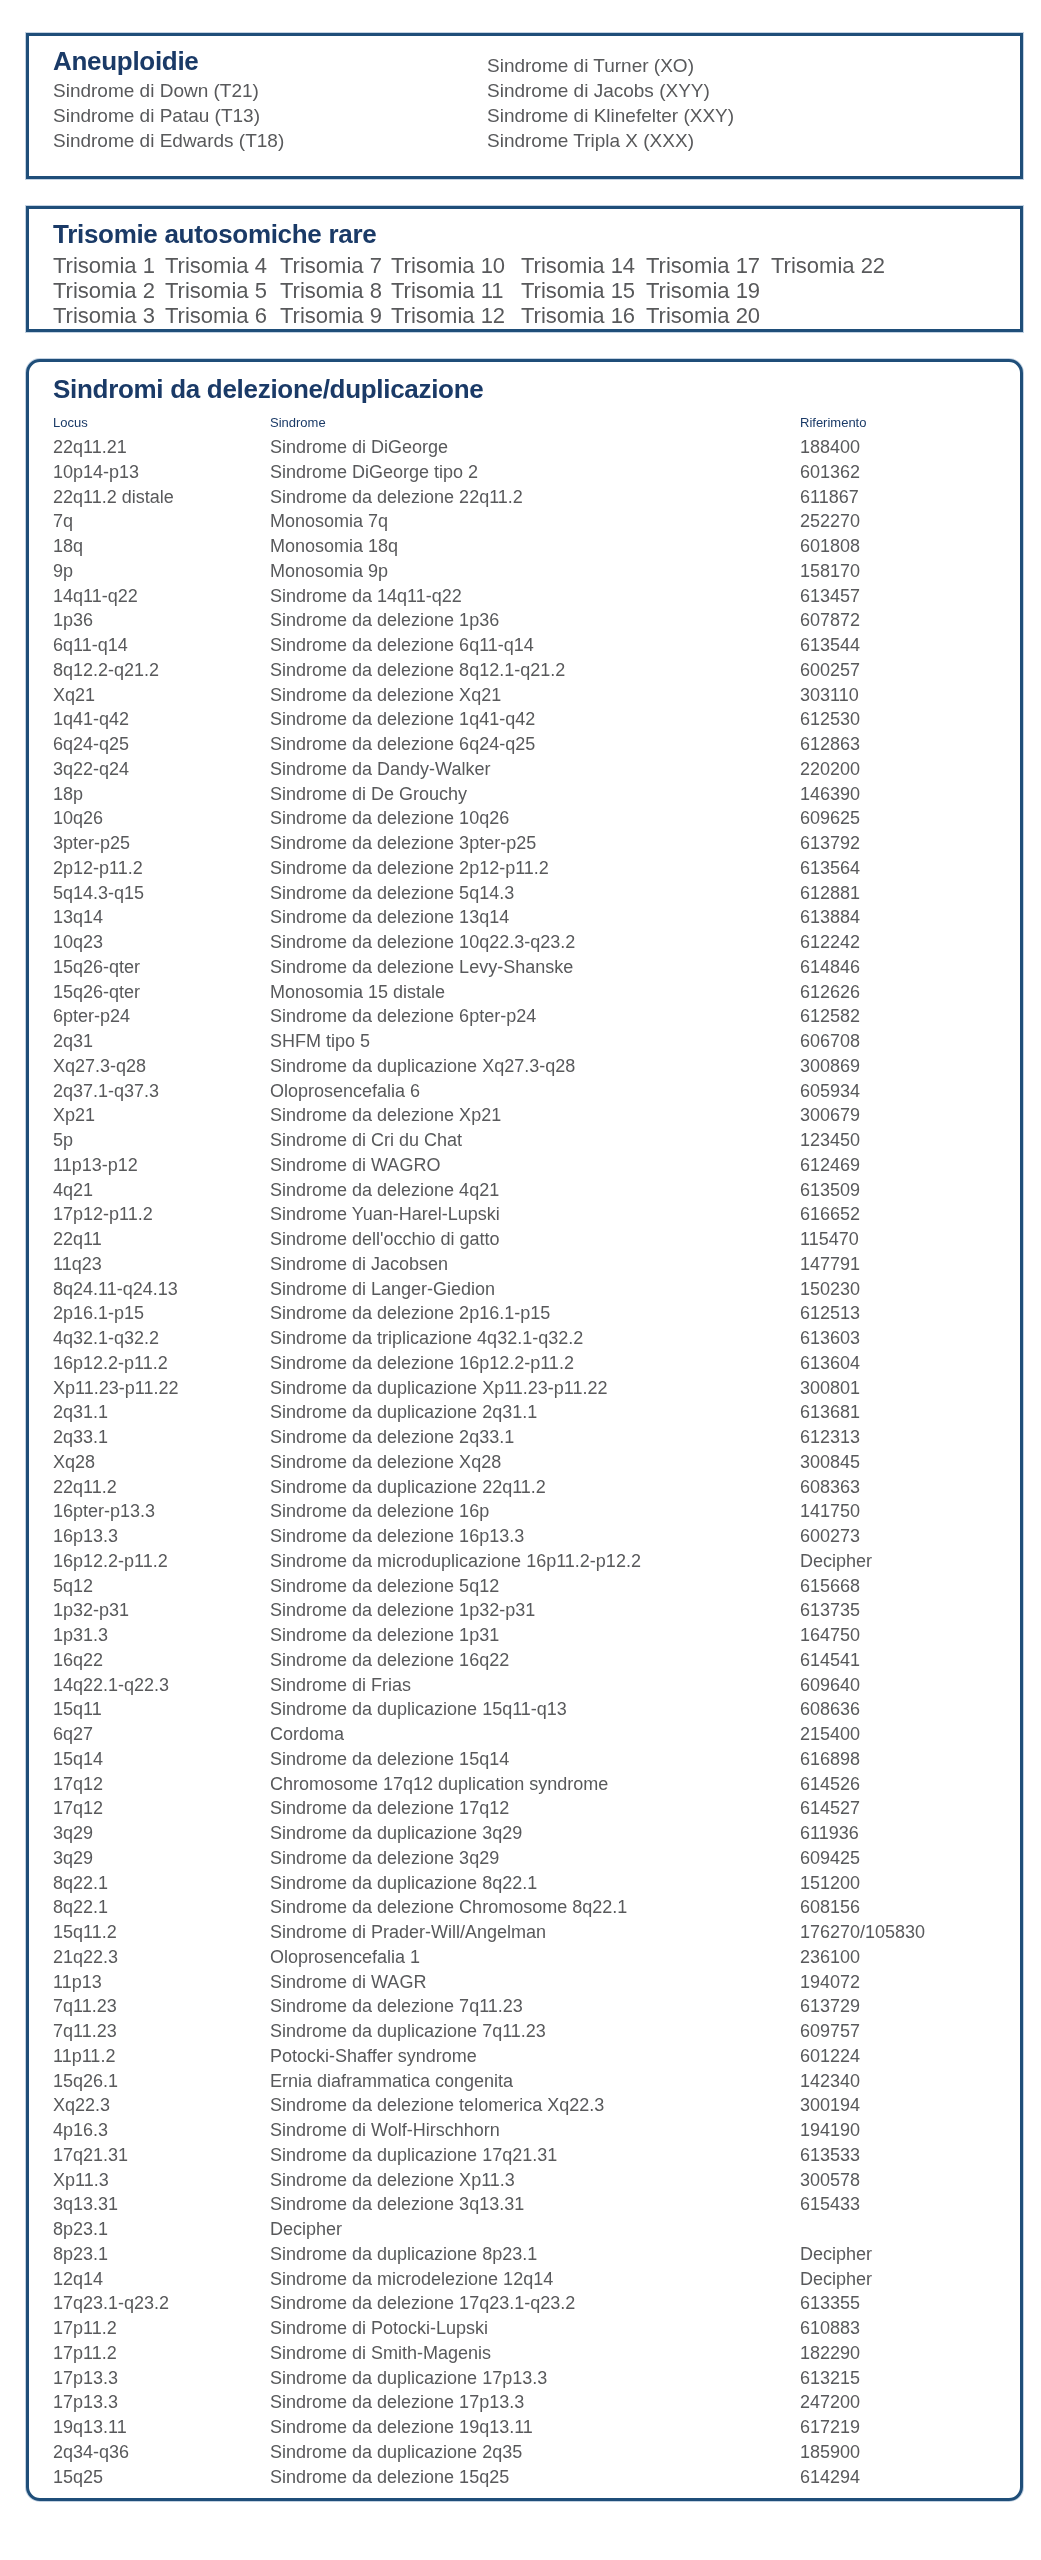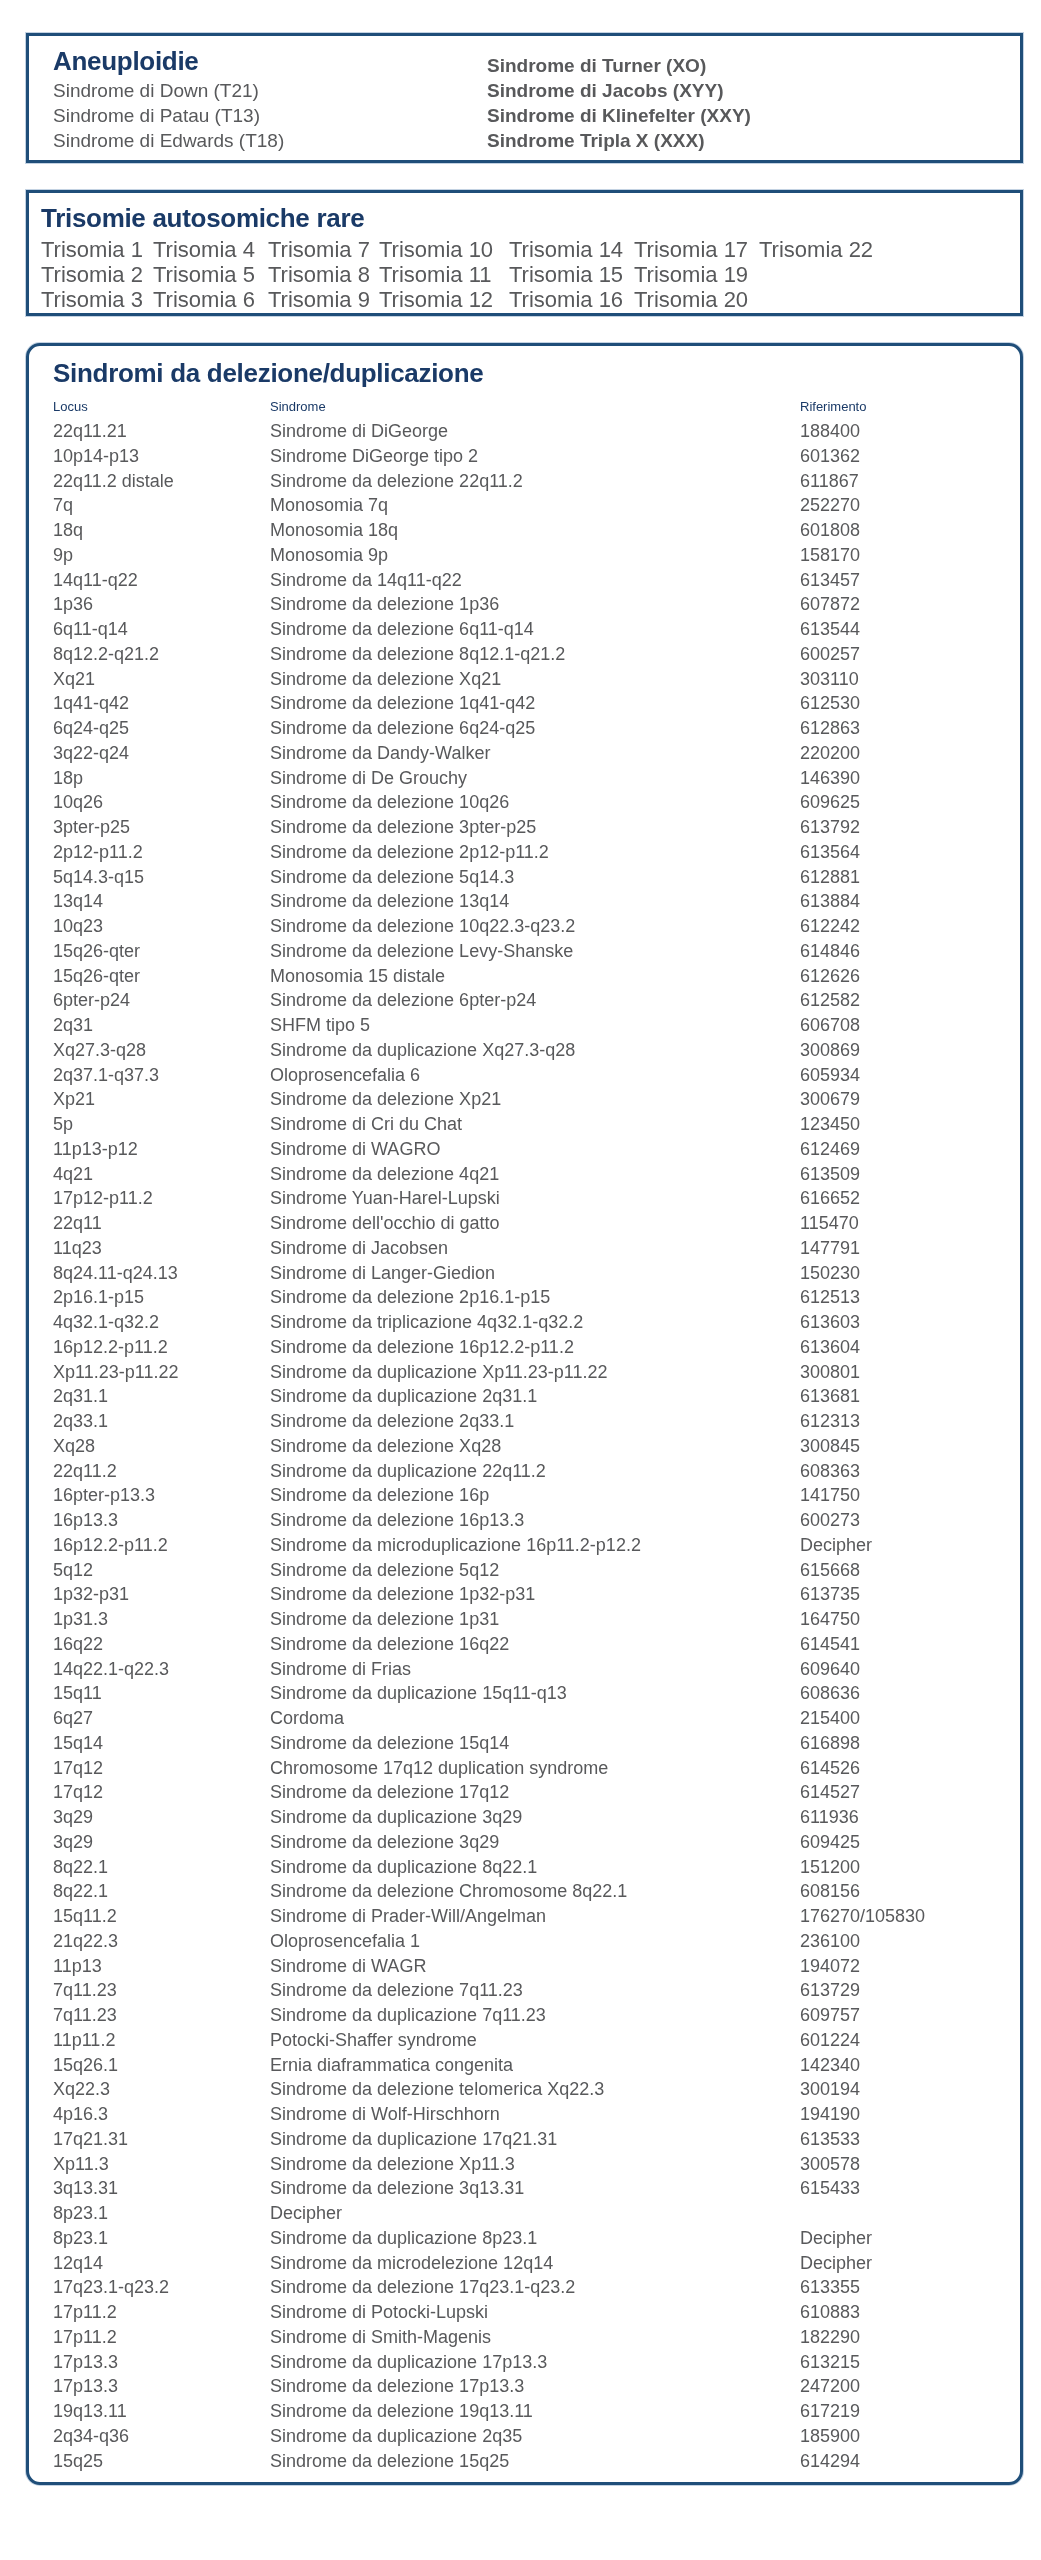--- a/index.html
+++ b/index.html
@@ -32,25 +32,25 @@
     color:var(--heading);
     letter-spacing:-0.3px;
   }
   .body-line{
     font-size:19px;
     line-height:25px;
     color:var(--body-text);
     white-space:nowrap;
   }
   
-  .panel-aneuploidie{height:130px;padding:8px 24px;}
+  .panel-aneuploidie{height:146px;padding:8px 24px;}
   .aneu-grid{display:grid;grid-template-columns:434px 1fr;}
-  .aneu-right{padding-top:9px;font-weight:bold;}
+  .aneu-right{padding-top:9px;}
   
-  .panel-trisomie{height:126px;padding:8px 12px;}
+  .panel-trisomie{height:126px;padding:8px 24px;}
   .tri-grid{
     margin-top:2px;
     display:grid;
     grid-template-columns:112px 115px 111px 130px 125px 125px auto;
   }
   .tri-grid .body-line{font-size:22px;}
   
   .panel-table{height:2142px;padding:10px 24px;border-radius:14px;}
   .tbl{margin-top:4px;}
   .tbl-header,.tbl-row{

